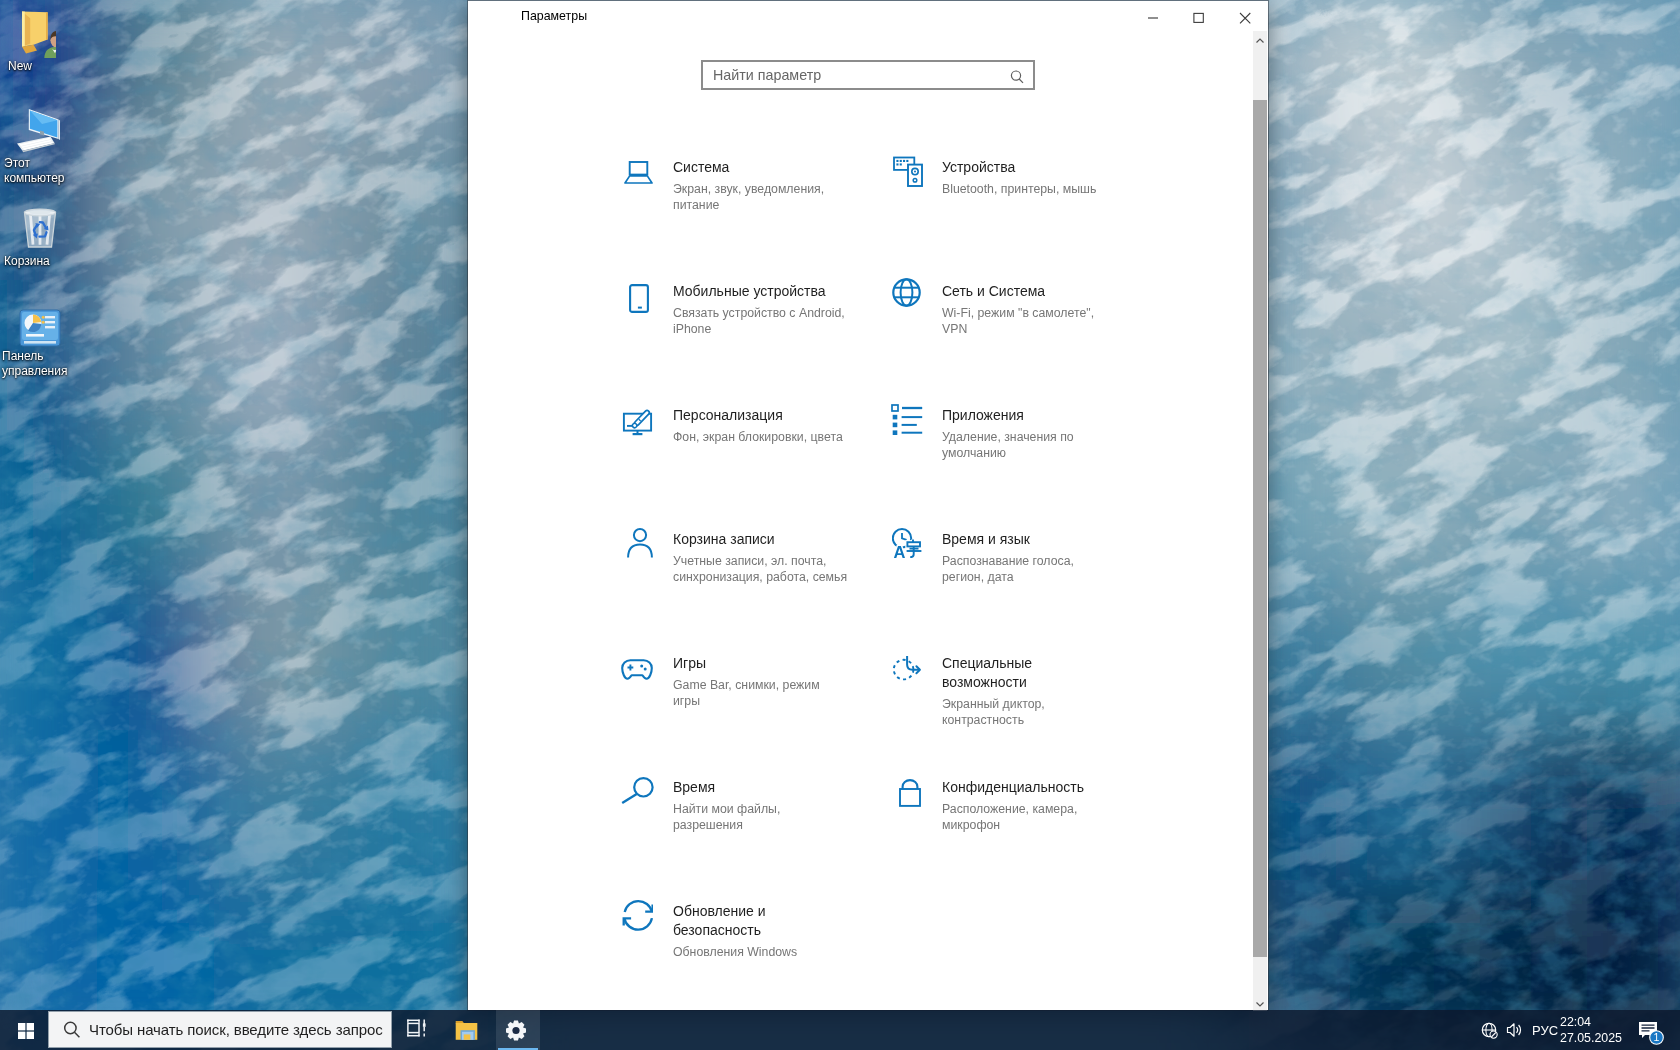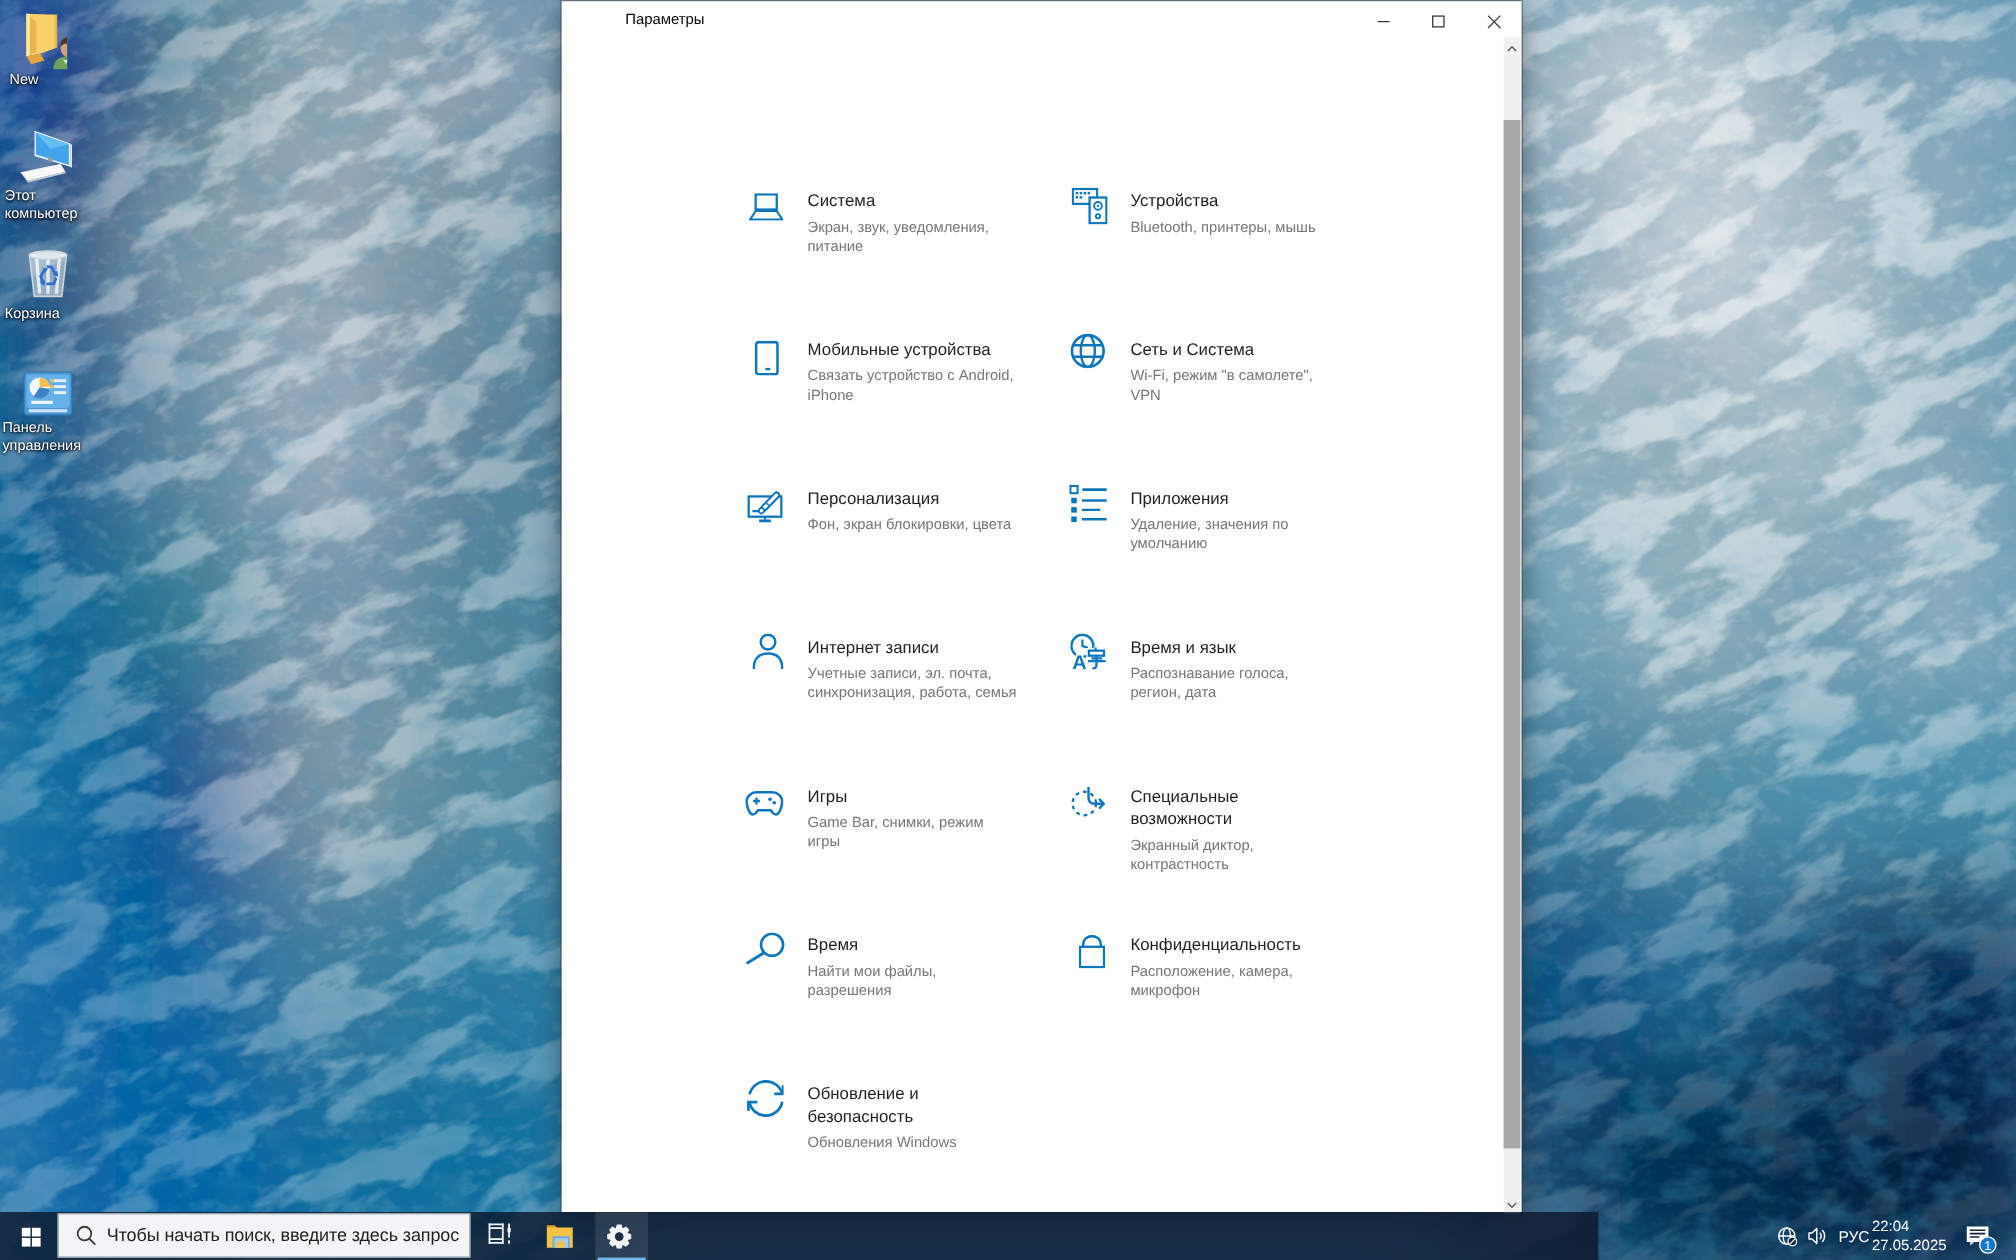--- a/index.html
+++ b/index.html
@@ -13,21 +13,21 @@
   #searchbox{position:absolute;left:233px;top:59px;width:334px;height:30px;
     box-sizing:border-box;border:2px solid #8c8c8c;background:#fff;}
   #searchbox span{position:absolute;left:10px;top:5px;font-size:14.3px;color:#666;}
   
   #sbar{position:absolute;left:785px;top:30px;width:14px;height:980px;background:#f0f0f0;}
   #sthumb{position:absolute;left:0;top:69px;width:14px;height:857px;background:#a9a9a9;}
   .ttl{position:absolute;font-size:14px;line-height:19px;color:#1f1f1f;white-space:nowrap;}
   .sub{position:absolute;font-size:12.3px;line-height:16px;color:#767676;white-space:nowrap;}
   .ticon{position:absolute;}
   
-  #tbar{position:absolute;left:0;top:1010px;width:1332px;height:40px;background:rgba(12,24,45,.82);}
+  #tbar{position:absolute;left:0;top:1010px;width:1680px;height:40px;background:rgba(12,24,45,.82);}
   #tsearch{position:absolute;left:48px;top:1px;width:344px;height:37px;background:#f3f4f5;
     border:1px solid #93a0ab;box-sizing:border-box;}
   #tsearch span{position:absolute;left:40px;top:9px;font-size:15px;color:#1f1f1f;white-space:nowrap;letter-spacing:-0.1px;}
   .tray{color:#fff;position:absolute;}
   
   .dlabel{position:absolute;color:#fff;font-size:12px;text-align:left;line-height:15px;
     text-shadow:0 1px 2px rgba(0,0,0,.95),0 0 3px rgba(0,0,0,.8);}
 </style></head>
 <body>
 <div id="stage">
@@ -370,20 +370,27 @@
     <div id="wtitle">Параметры</div>
     <svg class="capbtn" style="right:92px" width="46" height="30">
         <line x1="18" y1="17" x2="28" y2="17" stroke="#333" stroke-width="1.1"></line>
       </svg>
     <svg class="capbtn" style="right:46px" width="46" height="30">
         <rect x="17.9" y="12.4" width="9.4" height="9" fill="none" stroke="#3c3c3c" stroke-width="1.1"></rect>
       </svg>
     <svg class="capbtn" style="right:0" width="46" height="30">
         <path d="M18 12 L28.3 22.3 M28.3 12 L18 22.3" stroke="#3c3c3c" stroke-width="1.1" fill="none"></path>
       </svg>
+    <div id="searchbox">
+        <span>Найти параметр</span>
+      <svg style="position:absolute;right:7px;top:6px" width="18" height="18" viewBox="0 0 18 18">
+          <circle cx="8" cy="7.6" r="4.6" fill="none" stroke="#5f5f5f" stroke-width="1.2"></circle>
+          <line x1="11.2" y1="11" x2="15" y2="14.8" stroke="#5f5f5f" stroke-width="1.2"></line>
+        </svg>
+    </div>
     <div id="tiles">
 <svg class="ticon" style="left:156px;top:160px" width="29" height="23" viewBox="0 0 29 23">
           <rect x="5.7" y="1" width="17.6" height="12.6" fill="none" stroke="#0e76bd" stroke-width="1.9"></rect>
 <path d="M1 22 L28 22 L23.3 14.9 L5.7 14.9 Z" fill="none" stroke="#0e76bd" stroke-width="1.7" stroke-linejoin="round"></path>
         </svg>
 <svg class="ticon" style="left:425px;top:155px" width="30" height="31" viewBox="0 0 30 31">
           <rect x="1" y="1.5" width="20.3" height="12.4" fill="none" stroke="#0e76bd" stroke-width="1.8"></rect>
 <g fill="#0e76bd">
             <rect x="3.4" y="3.9" width="2.1" height="2.1"></rect>
             <rect x="6.7" y="3.9" width="2.1" height="2.1"></rect>
@@ -481,21 +488,21 @@
 <div class="ttl" style="left:474px;top:157px">Устройства</div>
 <div class="sub" style="left:474px;top:180px">Bluetooth, принтеры, мышь</div>
 <div class="ttl" style="left:205px;top:281px">Мобильные устройства</div>
 <div class="sub" style="left:205px;top:304px">Связать устройство с Android,<br>iPhone</div>
 <div class="ttl" style="left:474px;top:281px">Сеть и Система</div>
 <div class="sub" style="left:474px;top:304px">Wi-Fi, режим "в самолете",<br>VPN</div>
 <div class="ttl" style="left:205px;top:405px">Персонализация</div>
 <div class="sub" style="left:205px;top:428px">Фон, экран блокировки, цвета</div>
 <div class="ttl" style="left:474px;top:405px">Приложения</div>
 <div class="sub" style="left:474px;top:428px">Удаление, значения по<br>умолчанию</div>
-<div class="ttl" style="left:205px;top:529px">Интернет записи</div>
+<div class="ttl" style="left:205px;top:529px">Корзина записи</div>
 <div class="sub" style="left:205px;top:552px">Учетные записи, эл. почта,<br>синхронизация, работа, семья</div>
 <div class="ttl" style="left:474px;top:529px">Время и язык</div>
 <div class="sub" style="left:474px;top:552px">Распознавание голоса,<br>регион, дата</div>
 <div class="ttl" style="left:205px;top:653px">Игры</div>
 <div class="sub" style="left:205px;top:676px">Game Bar, снимки, режим<br>игры</div>
 <div class="ttl" style="left:474px;top:653px">Специальные<br>возможности</div>
 <div class="sub" style="left:474px;top:695px">Экранный диктор,<br>контрастность</div>
 <div class="ttl" style="left:205px;top:777px">Время</div>
 <div class="sub" style="left:205px;top:800px">Найти мои файлы,<br>разрешения</div>
 <div class="ttl" style="left:474px;top:777px">Конфиденциальность</div>

